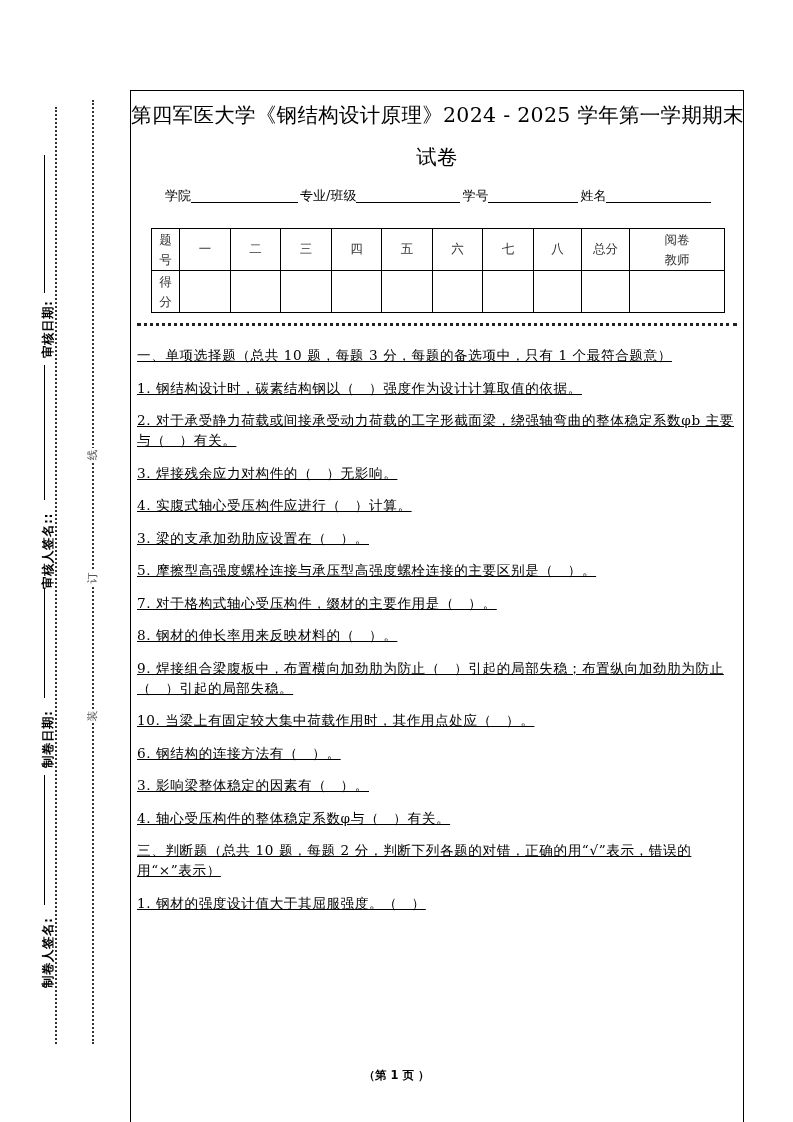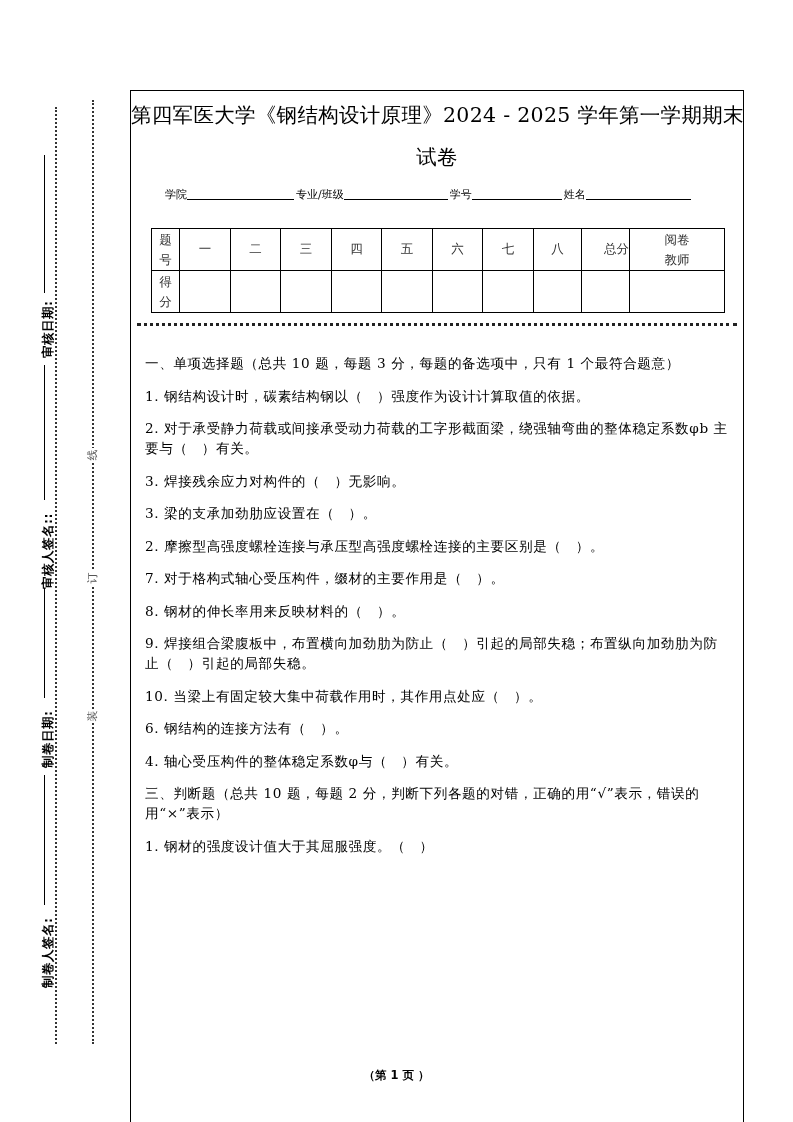--- a/index.html
+++ b/index.html
@@ -20,38 +20,38 @@
 
   
   .frame { position: absolute; left: 130px; top: 90px; width: 614px; height: 1122px;
            border: 1.5px solid #000; box-sizing: border-box; }
 
   .title { position: absolute; left: 0; width: 100%; text-align: center; font-size: 20.5px;
            letter-spacing: 0.3px; white-space: nowrap; }
   .title.l1 { top: 10px; }
   .title.l2 { top: 52px; font-family: Liberation Mono, monospace; }
 
-  .info-row { position: absolute; left: 34px; top: 96px; font-size: 11px; display: flex;
-              align-items: flex-start; white-space: nowrap; }
+  .info-row { position: absolute; left: 34px; top: 96px; font-size: 13px; display: flex;
+              align-items: center; white-space: nowrap; }
   .info-row .lab { padding-bottom: 1px; }
   .info-row .blank { border-bottom: 1px solid #000; height: 12px; margin-right: 2px; }
 
   table.score { position: absolute; left: 20px; top: 137px; border-collapse: collapse;
                 font-family: "DejaVu Sans", sans-serif; font-size: 12.5px; color: #333; }
   table.score td { border: 1px solid #000; text-align: center; padding: 0; }
   table.score tr.r1 td { height: 41px; }
   table.score tr.r2 td { height: 41px; }
   table.score td.stack { line-height: 20px; width: 27px; }
 
   .dotted-rule { position: absolute; left: 6px; right: 6px; top: 232px; height: 0;
                  border-top: 3px dotted #222; }
 
   .body-text { position: absolute; left: 6px; right: 6px; top: 254px; font-size: 13.6px;
                line-height: 20px; letter-spacing: 0.6px; }
-  .body-text p { margin: 8px; }
+  .body-text p { margin: 0; text-decoration: underline; }
   .body-text .sec { margin-bottom: 12.5px; }
   .body-text .q { margin-bottom: 12.5px; }
 
   .footer { position: absolute; top: 1068px; left: 0; width: 100%; text-align: center;
             font-family: "DejaVu Sans", sans-serif; font-weight: bold; font-size: 11.5px; }
 </style>
 </head>
 <body>
 
 <div class="vline outer"></div>
@@ -92,21 +92,21 @@
         <div>号</div>
       </td>
       <td style="width:50px;">一</td>
       <td style="width:49px;">二</td>
       <td style="width:50px;">三</td>
       <td style="width:49px;">四</td>
       <td style="width:50px;">五</td>
       <td style="width:49px;">六</td>
       <td style="width:50px;">七</td>
       <td style="width:47px;">八</td>
-      <td style="width:47px;text-align:right;">总分</td>
+      <td style="width:47px;">总分</td>
       <td class="stack" style="width:94px;">
         <div>阅卷</div>
         <div>教师</div>
       </td>
     </tr>
     <tr class="r2">
       <td class="stack">
         <div>得</div>
         <div>分</div>
       </td>
@@ -124,28 +124,30 @@
   </tbody>
     </table>
 
   <div class="dotted-rule"></div>
 
   <div class="body-text">
     <p class="sec">一、单项选择题（总共 10 题，每题 3 分，每题的备选项中，只有 1 个最符合题意）</p>
     <p class="q">1. 钢结构设计时，碳素结构钢以（　）强度作为设计计算取值的依据。</p>
     <p class="q">2. 对于承受静力荷载或间接承受动力荷载的工字形截面梁，绕强轴弯曲的整体稳定系数φb 主要与（　）有关。</p>
     <p class="q">3. 焊接残余应力对构件的（　）无影响。</p>
+    <p class="q">4. 实腹式轴心受压构件应进行（　）计算。</p>
     <p class="q">3. 梁的支承加劲肋应设置在（　）。</p>
-    <p class="q">2. 摩擦型高强度螺栓连接与承压型高强度螺栓连接的主要区别是（　）。</p>
+    <p class="q">5. 摩擦型高强度螺栓连接与承压型高强度螺栓连接的主要区别是（　）。</p>
     <p class="q">7. 对于格构式轴心受压构件，缀材的主要作用是（　）。</p>
     <p class="q">8. 钢材的伸长率用来反映材料的（　）。</p>
     <p class="q">9. 焊接组合梁腹板中，布置横向加劲肋为防止（　）引起的局部失稳；布置纵向加劲肋为防止（　）引起的局部失稳。</p>
     <p class="q">10. 当梁上有固定较大集中荷载作用时，其作用点处应（　）。</p>
 
     <p class="q">6. 钢结构的连接方法有（　）。</p>
+    <p class="q">3. 影响梁整体稳定的因素有（　）。</p>
     <p class="q">4. 轴心受压构件的整体稳定系数φ与（　）有关。</p>
 
     <p class="sec"> 三、判断题（总共 10 题，每题 2 分，判断下列各题的对错，正确的用“√”表示，错误的用“×”表示）</p>
     <p class="q">1. 钢材的强度设计值大于其屈服强度。（　）</p>
   </div>
 </div>
 
 <div class="footer">（第 1 页 ）</div>
 
 </body></html>

